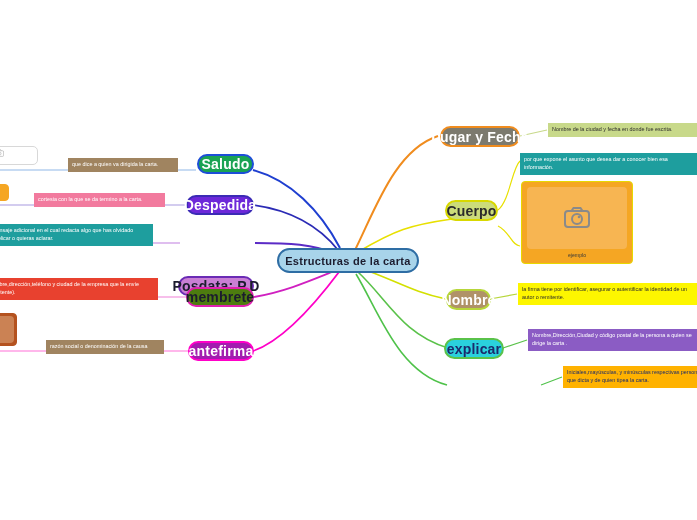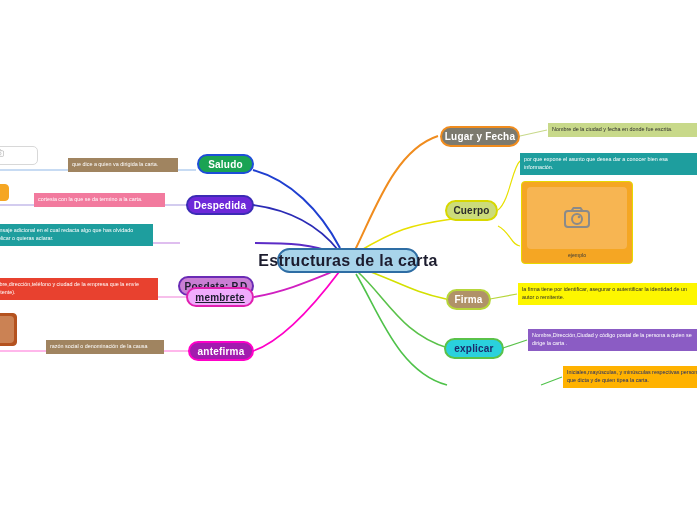--- a/index.html
+++ b/index.html
@@ -26,29 +26,29 @@
     pointer-events: none;
   }
   .node {
     position: absolute;
     box-sizing: border-box;
     display: flex;
     align-items: center;
     justify-content: center;
     border-radius: 11px;
     font-weight: bold;
-    font-size: 10px;
+    font-size: 14px;
     letter-spacing: 0.2px;
     white-space: nowrap;
     text-align: center;
     z-index: 5;
   }
   .central {
     border-radius: 13px;
-    font-size: 16px;
+    font-size: 11px;
     letter-spacing: 0.3px;
   }
   .note {
     position: absolute;
     box-sizing: border-box;
     font-size: 5.4px;
     line-height: 1.45;
     padding: 3px 4px 3px 4px;
     z-index: 4;
     overflow: hidden;
@@ -157,31 +157,31 @@
 
   <div class="note" style="left:46px; top:340px; width:118px; background:#a08460; color:#ffffff;">razón social o denominación de la causa</div>
   <div class="note-underline" style="left:46px; top:350px; width:118px; height:2px; background:#ff1fc0;"></div>
 
   <div class="node" style="left:197px; top:154px; width:57px; height:20px; background:#1aa353; border:2px solid #1d4ed8; color:#ffffff;">Saludo</div>
 
   <div class="node" style="left:186px; top:195px; width:68px; height:20px; background:#6d28d9; border:2px solid #3b2bb5; color:#ffffff;">Despedida</div>
 
   <div class="node" style="left:178px; top:233px; width:76px; height:20px; background:#c97fd4; border:2px solid #6a2bb5; color:#1c1c2e;margin-top:43px;">Posdata: P.D</div>
 
-  <div class="node" style="left:186px; top:287px; width:68px; height:20px; background:#f0abfc; border:2px solid #e020b0; color:#1c1c2e;text-decoration:underline;">membrete</div>
+  <div class="node" style="left:186px; top:287px; width:68px; height:20px; background:#4d7c0f; border:2px solid #e020b0; color:#1c1c2e;">membrete</div>
 
   <div class="node" style="left:188px; top:341px; width:66px; height:20px; background:#a21caf; border:2px solid #ff00c8; color:#ffffff;">antefirma</div>
 
   <div class="node central" style="left:277px; top:248px; width:142px; height:25px; background:#a8d4ea; border:2px solid #2e6da4; color:#1c1c2e;">Estructuras de la carta</div>
 
   <div class="node" style="left:440px; top:126px; width:80px; height:21px; background:#7c7a6e; border:2px solid #f08c1e; color:#ffffff;">Lugar y Fecha</div>
 
   <div class="node" style="left:445px; top:200px; width:53px; height:21px; background:#ccdc7a; border:2px solid #d8d800; color:#2b2b2b;">Cuerpo</div>
 
-  <div class="node" style="left:446px; top:289px; width:45px; height:21px; background:#b09268; border:2px solid #b7d63a; color:#ffffff;">Firma</div>
+  <div class="node" style="left:446px; top:289px; width:45px; height:21px; background:#b09268; border:2px solid #b7d63a; color:#ffffff;">Nombre</div>
 
   <div class="node" style="left:444px; top:338px; width:60px; height:21px; background:#2ad1dd; border:2px solid #5ac24a; color:#1b2a6b;">explicar</div>
 
 
   <div class="note" style="left:548px; top:123px; width:149px; background:#c8d98a; color:#2b2b2b;">Nombre de la ciudad y fecha en donde fue escrita.</div>
 
   <div class="note" style="left:520px; top:153px; width:177px; background:#1e9e9e; color:#ffffff;">por que expone el asunto que desea dar a conocer bien esa información.</div>
 
   <div class="imgbox" style="left:521px; top:181px; width:112px; height:83px; background:#f5a623; border:1px solid #e8d800; padding:5px 5px 2px 5px;">
     <div class="imgbox-inner" style="width:100%; height:62px; background:#f7b552;">

